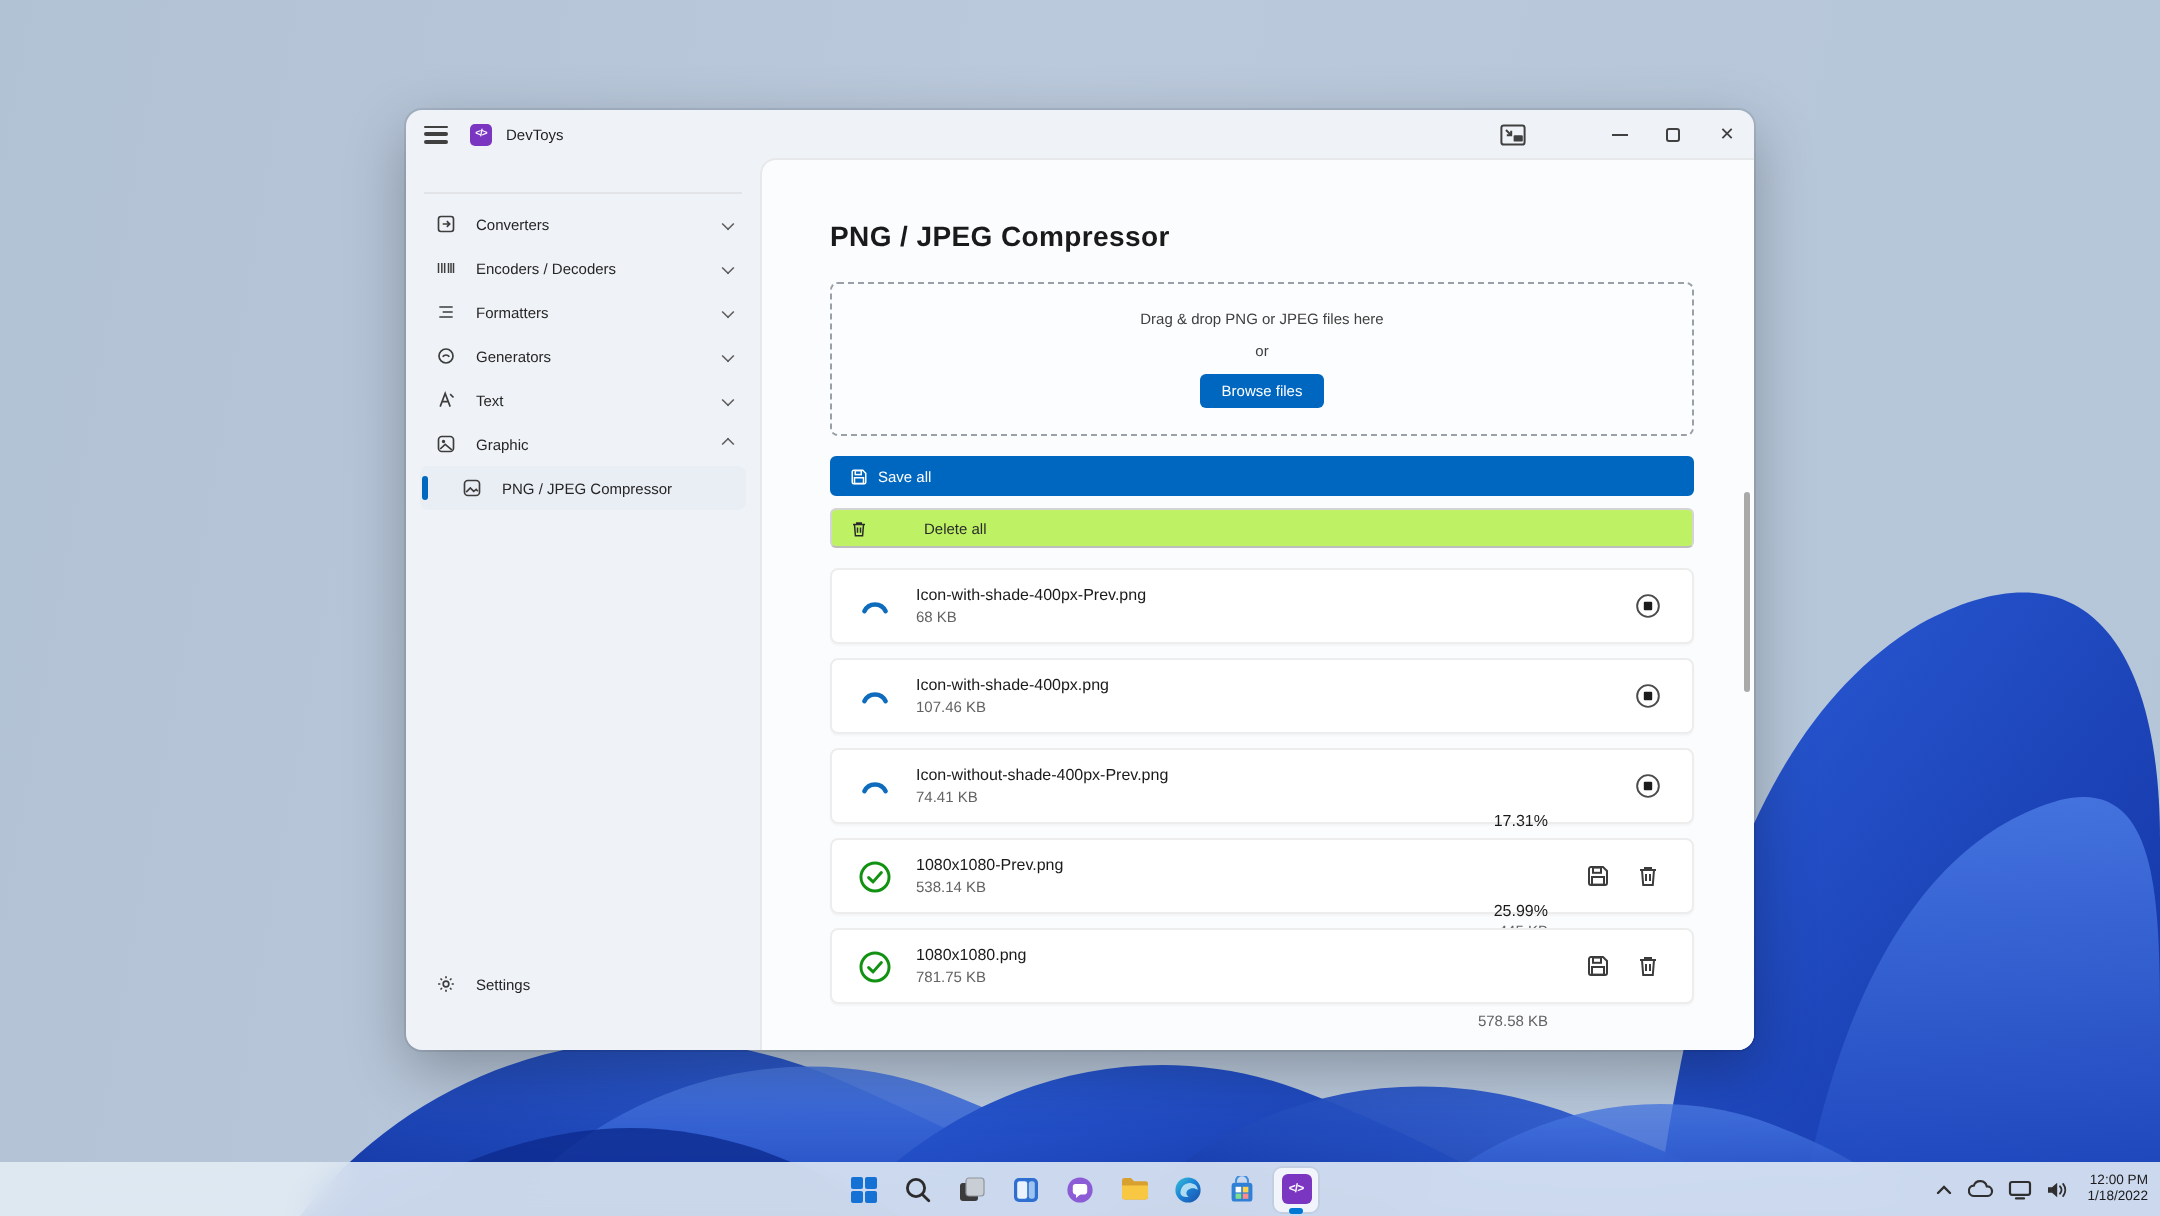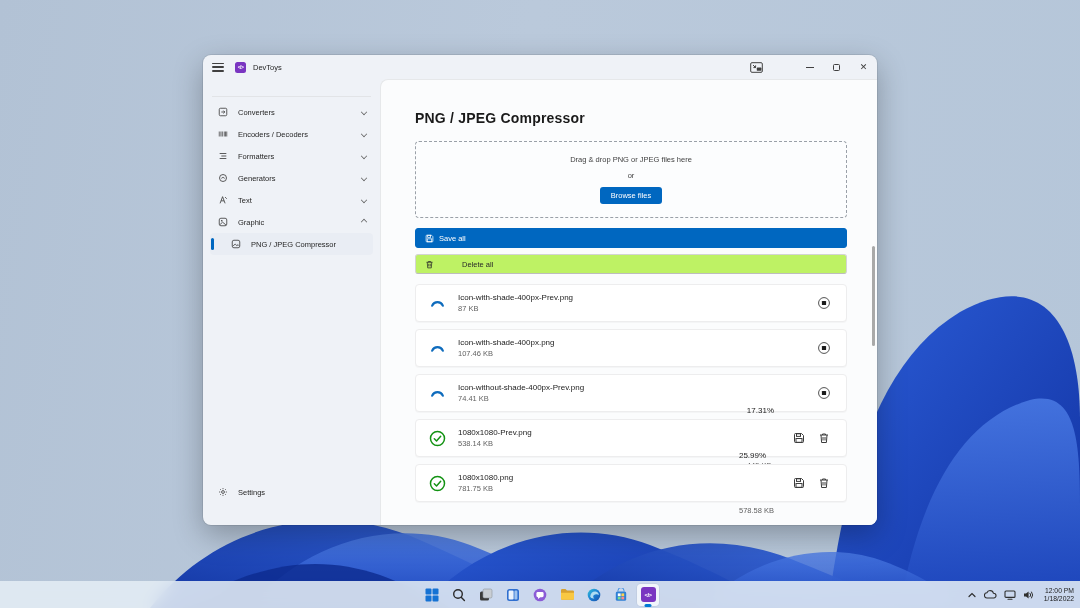--- a/index.html
+++ b/index.html
@@ -52,21 +52,21 @@
   .btn { height:20px; display:flex; align-items:center; gap:5px; font-size:7.5px; border-radius:3px; padding:0 9px; cursor:pointer; font-family:"Liberation Sans",sans-serif; }
   .btn-primary { background:#0067c0; color:#fff; border:1px solid #0067c0; }
   .btn-secondary { background:#bef264; color:#2a2a2a; border:1px solid #d4d4d4; border-bottom-color:#bdbdbd;gap:28px; }
   .file-list { margin-top:10px; display:flex; flex-direction:column; gap:7px; }
   .file-row { height:38px; background:#ffffff; border:1px solid #ededee; border-radius:4px; display:flex; align-items:center; padding:0 13px; box-shadow:0 1px 1px rgba(0,0,0,.03); }
   .status-ic { width:17px; height:17px; flex:0 0 17px; display:flex; align-items:center; justify-content:center; }
   .file-meta { margin-left:12px; display:flex; flex-direction:column; gap:2px; min-width:0; }
   .file-name { font-size:8px; color:#1b1b1b; white-space:nowrap; }
   .file-size { font-size:7.5px; color:#636363; }
   .row-spacer { flex:1; }
-  .stats { display:flex; flex-direction:column; align-items:flex-start; gap:18px; margin-right:16px; }
+  .stats { display:flex; flex-direction:column; align-items:flex-end; gap:18px; margin-right:16px; }
   .stat-pct { font-size:8px; color:#1b1b1b; }
   .stat-size { font-size:7.5px; color:#636363;margin-top:28px; }
   .icon-btn { width:18px; height:18px; display:flex; align-items:center; justify-content:center; background:transparent; border:none; cursor:pointer; }
   .icon-btn + .icon-btn { margin-left:7px; }
   .content-scrollbar { position:absolute; right:2px; top:166px; width:3px; height:100px; background:#a9a9a9; border-radius:2px; }
 
   
   .taskbar { position:absolute; left:0; right:0; bottom:0; height:27px; background:rgba(228,237,245,.88); backdrop-filter:blur(8px); display:flex; align-items:center; }
   .tb-center { position:absolute; left:50%; transform:translateX(-50%); display:flex; align-items:center; gap:5px; height:100%; }
   .task-icon { width:22px; height:22px; border-radius:4px; display:flex; align-items:center; justify-content:center; cursor:pointer; position:relative; }
@@ -262,21 +262,21 @@
         <div class="file-list">
 
           <div class="file-row">
             <span class="status-ic">
               <svg width="17" height="17" viewBox="0 0 16 16">
                   <path d="M3 10 A5.5 5.5 0 0 1 13 10" fill="none" stroke="#0f6cbd" stroke-width="2.1" stroke-linecap="round"></path>
                 </svg>
             </span>
             <div class="file-meta">
               <div class="file-name">Icon-with-shade-400px-Prev.png</div>
-              <div class="file-size">87 KB</div>
+              <div class="file-size">68 KB</div>
             </div>
             <div class="row-spacer"></div>
             <button class="icon-btn">
               <svg width="14" height="14" viewBox="0 0 16 16">
                   <circle cx="8" cy="8" r="6.2" fill="none" stroke="#4c4c4c" stroke-width="1.1"></circle>
                   <rect x="5.6" y="5.6" width="4.8" height="4.8" rx=".6" fill="#1c1c1c"></rect>
                 </svg>
             </button>
           </div>
 

